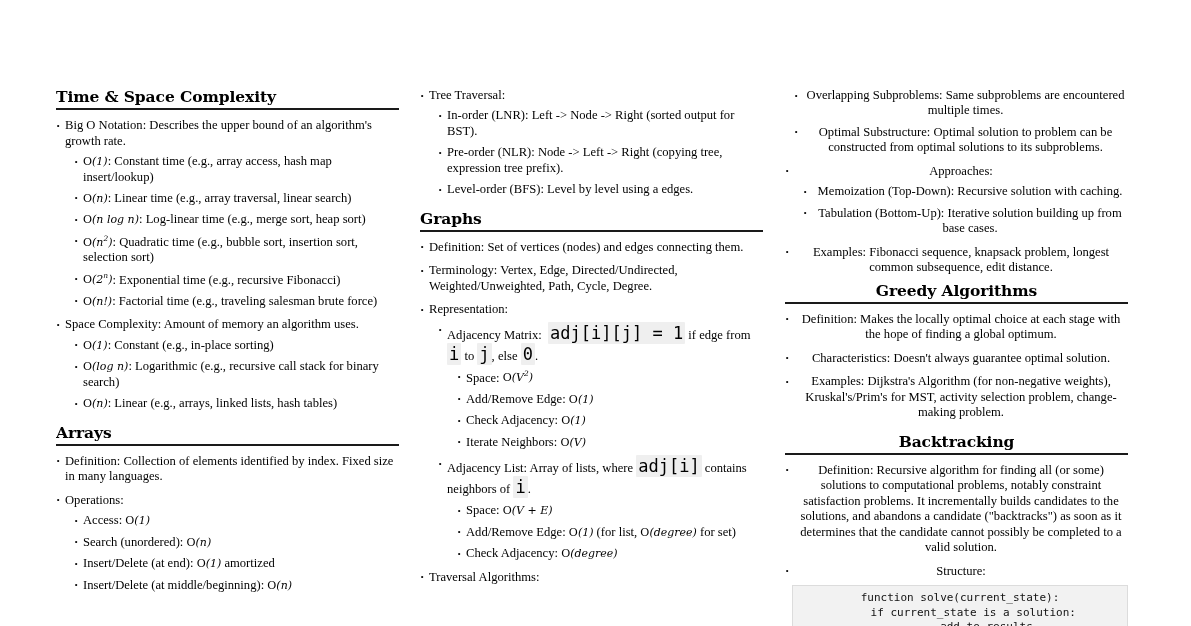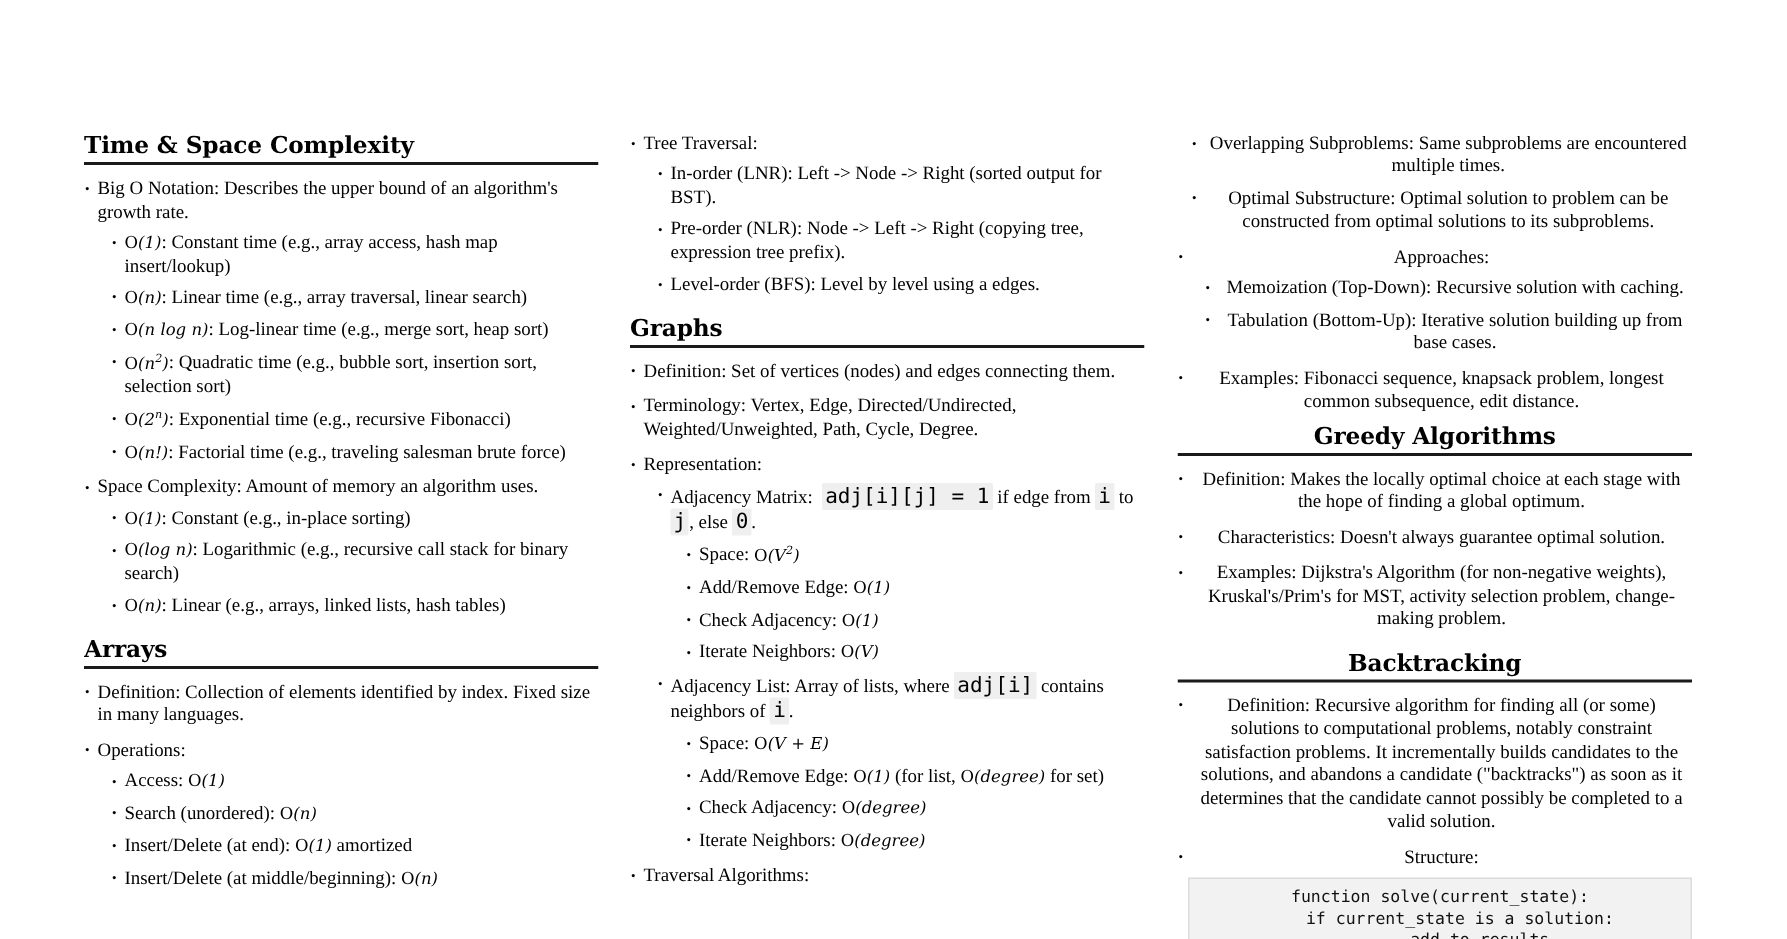--- a/index.html
+++ b/index.html
@@ -125,21 +125,21 @@
     white-space: nowrap;
   }
   .math .up { font-style: normal; }
   .math sup {
     font-size: 0.68em;
     vertical-align: super;
     font-style: italic;
   }
   code.inline {
     font-family: "DejaVu Sans Mono", "Liberation Mono", monospace;
-    font-size: 14px;
+    font-size: 17px;
     background: #efefef;
     padding: 1px 2px;
     border-radius: 1px;
     white-space: pre;
   }
   pre.codeblock {
     font-family: "DejaVu Sans Mono", "Liberation Mono", monospace;
     font-size: 11px;
     line-height: 1.32;
     background: #f2f2f2;
@@ -244,21 +244,20 @@
                   <li><span>Check Adjacency: </span><span class="math"><span class="up">O</span>(1)</span></li>
                   <li><span>Iterate Neighbors: </span><span class="math"><span class="up">O</span>(<i>V</i>)</span></li>
                 </ul>
               </li>
               <li>
                 <b class="term">Adjacency List:</b><span> Array of lists, where </span><code class="inline">adj[i]</code><span> contains neighbors of </span><code class="inline">i</code><span>.</span>
                 <ul class="lv3">
                   <li><span>Space: </span><span class="math"><span class="up">O</span>(<i>V</i> + <i>E</i>)</span></li>
                   <li><span>Add/Remove Edge: </span><span class="math"><span class="up">O</span>(1)</span><span> (for list, </span><span class="math"><span class="up">O</span>(<i>degree</i>)</span><span> for set)</span></li>
                   <li><span>Check Adjacency: </span><span class="math"><span class="up">O</span>(<i>degree</i>)</span></li>
-                  <li><span>Iterate Neighbors: </span><span class="math"><span class="up">O</span>(<i>degree</i>)</span></li>
                 </ul>
               </li>
             </ul>
           </li>
           <li>
             <b class="term">Traversal Algorithms:</b>
             
           </li>
 
         </ul>

